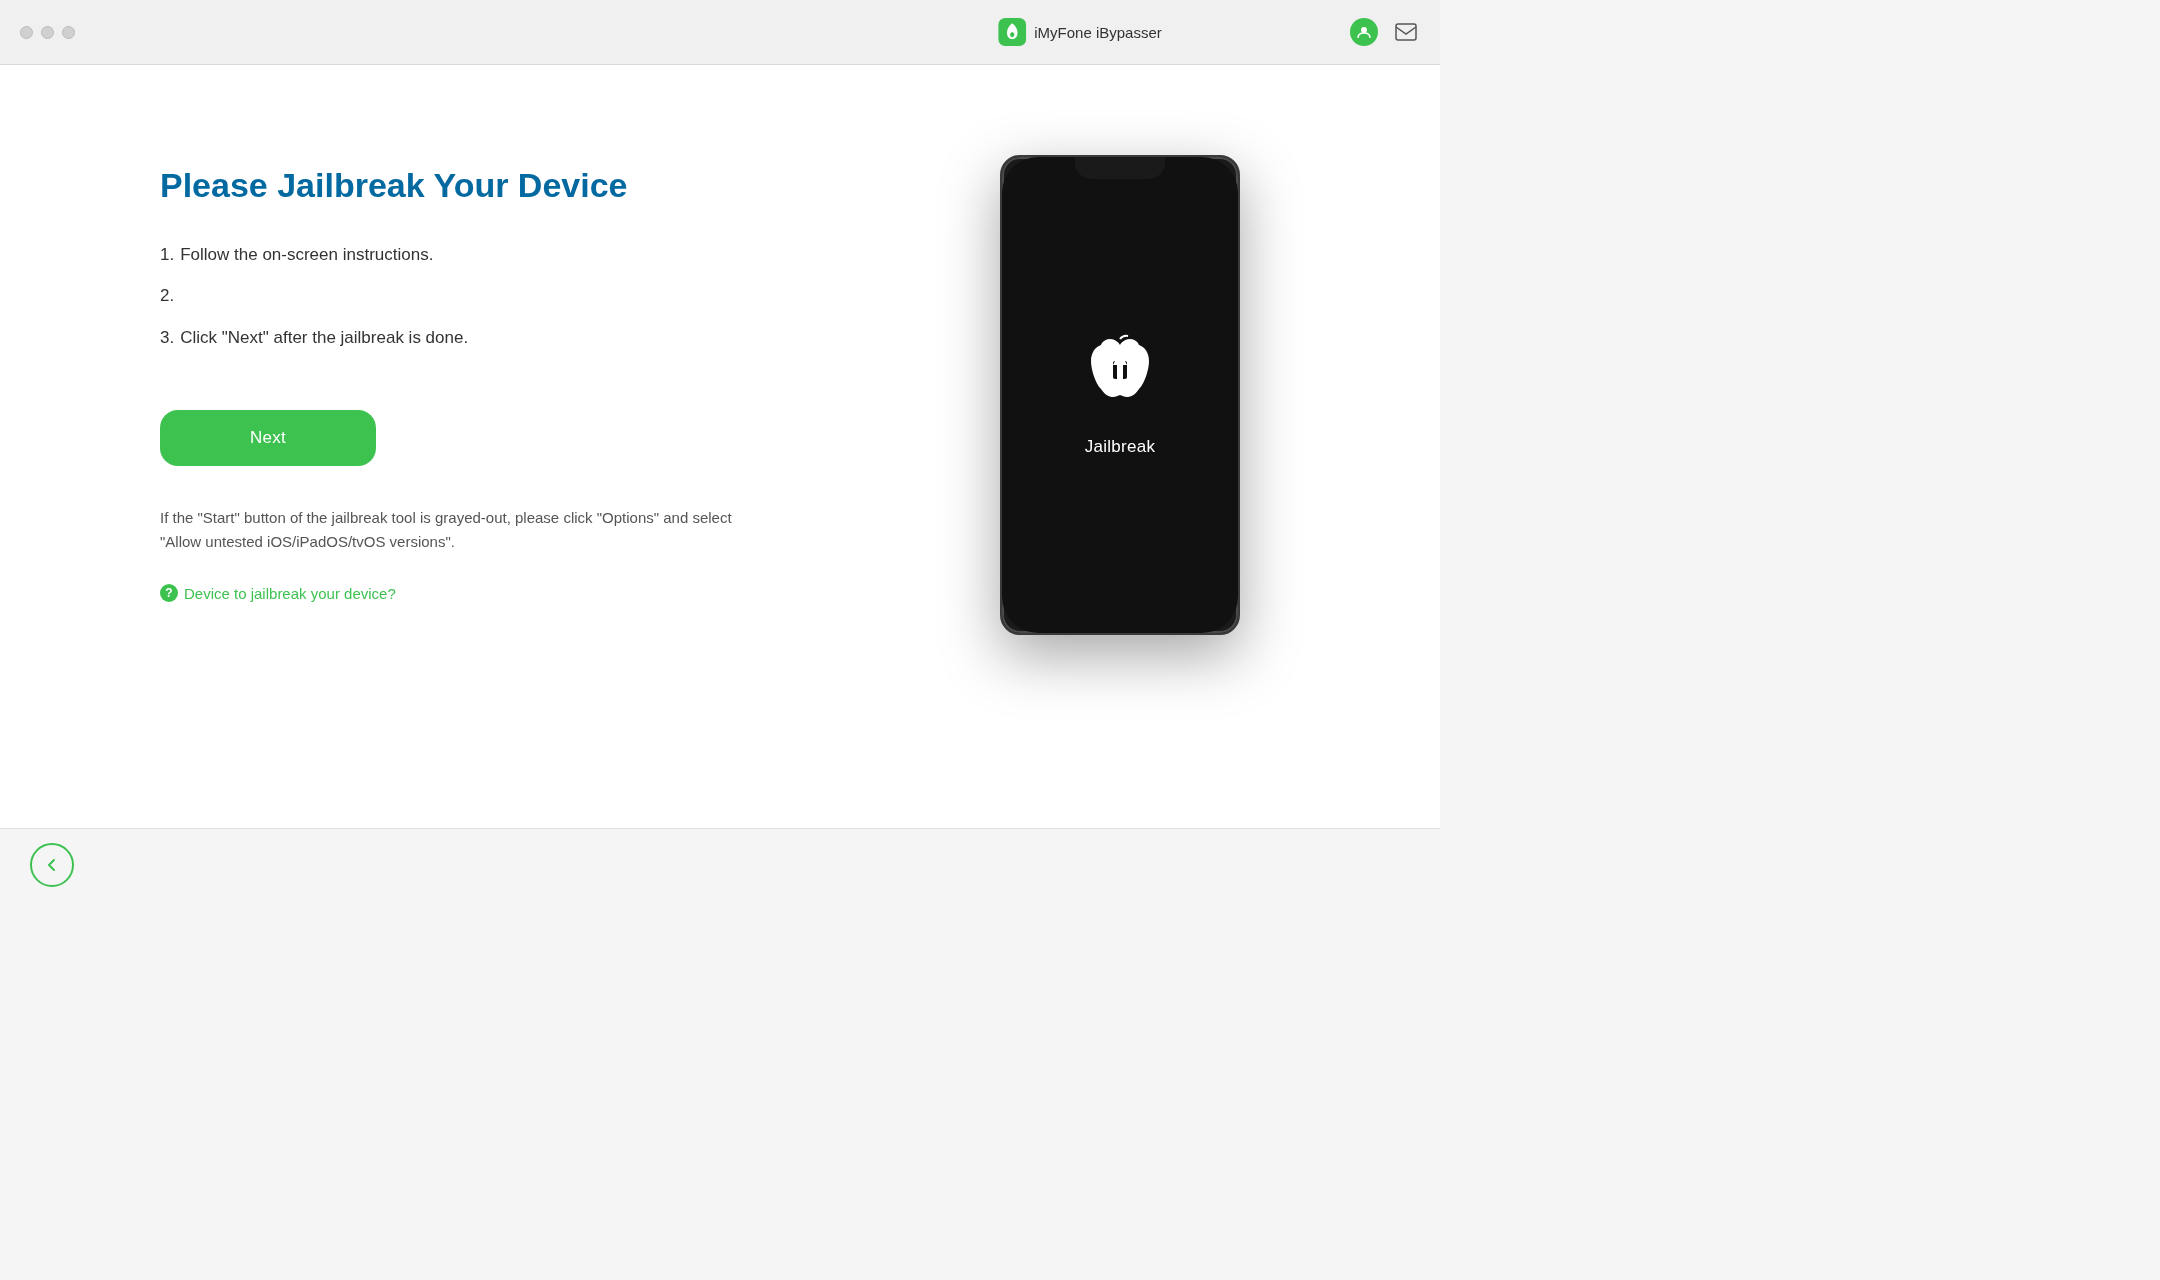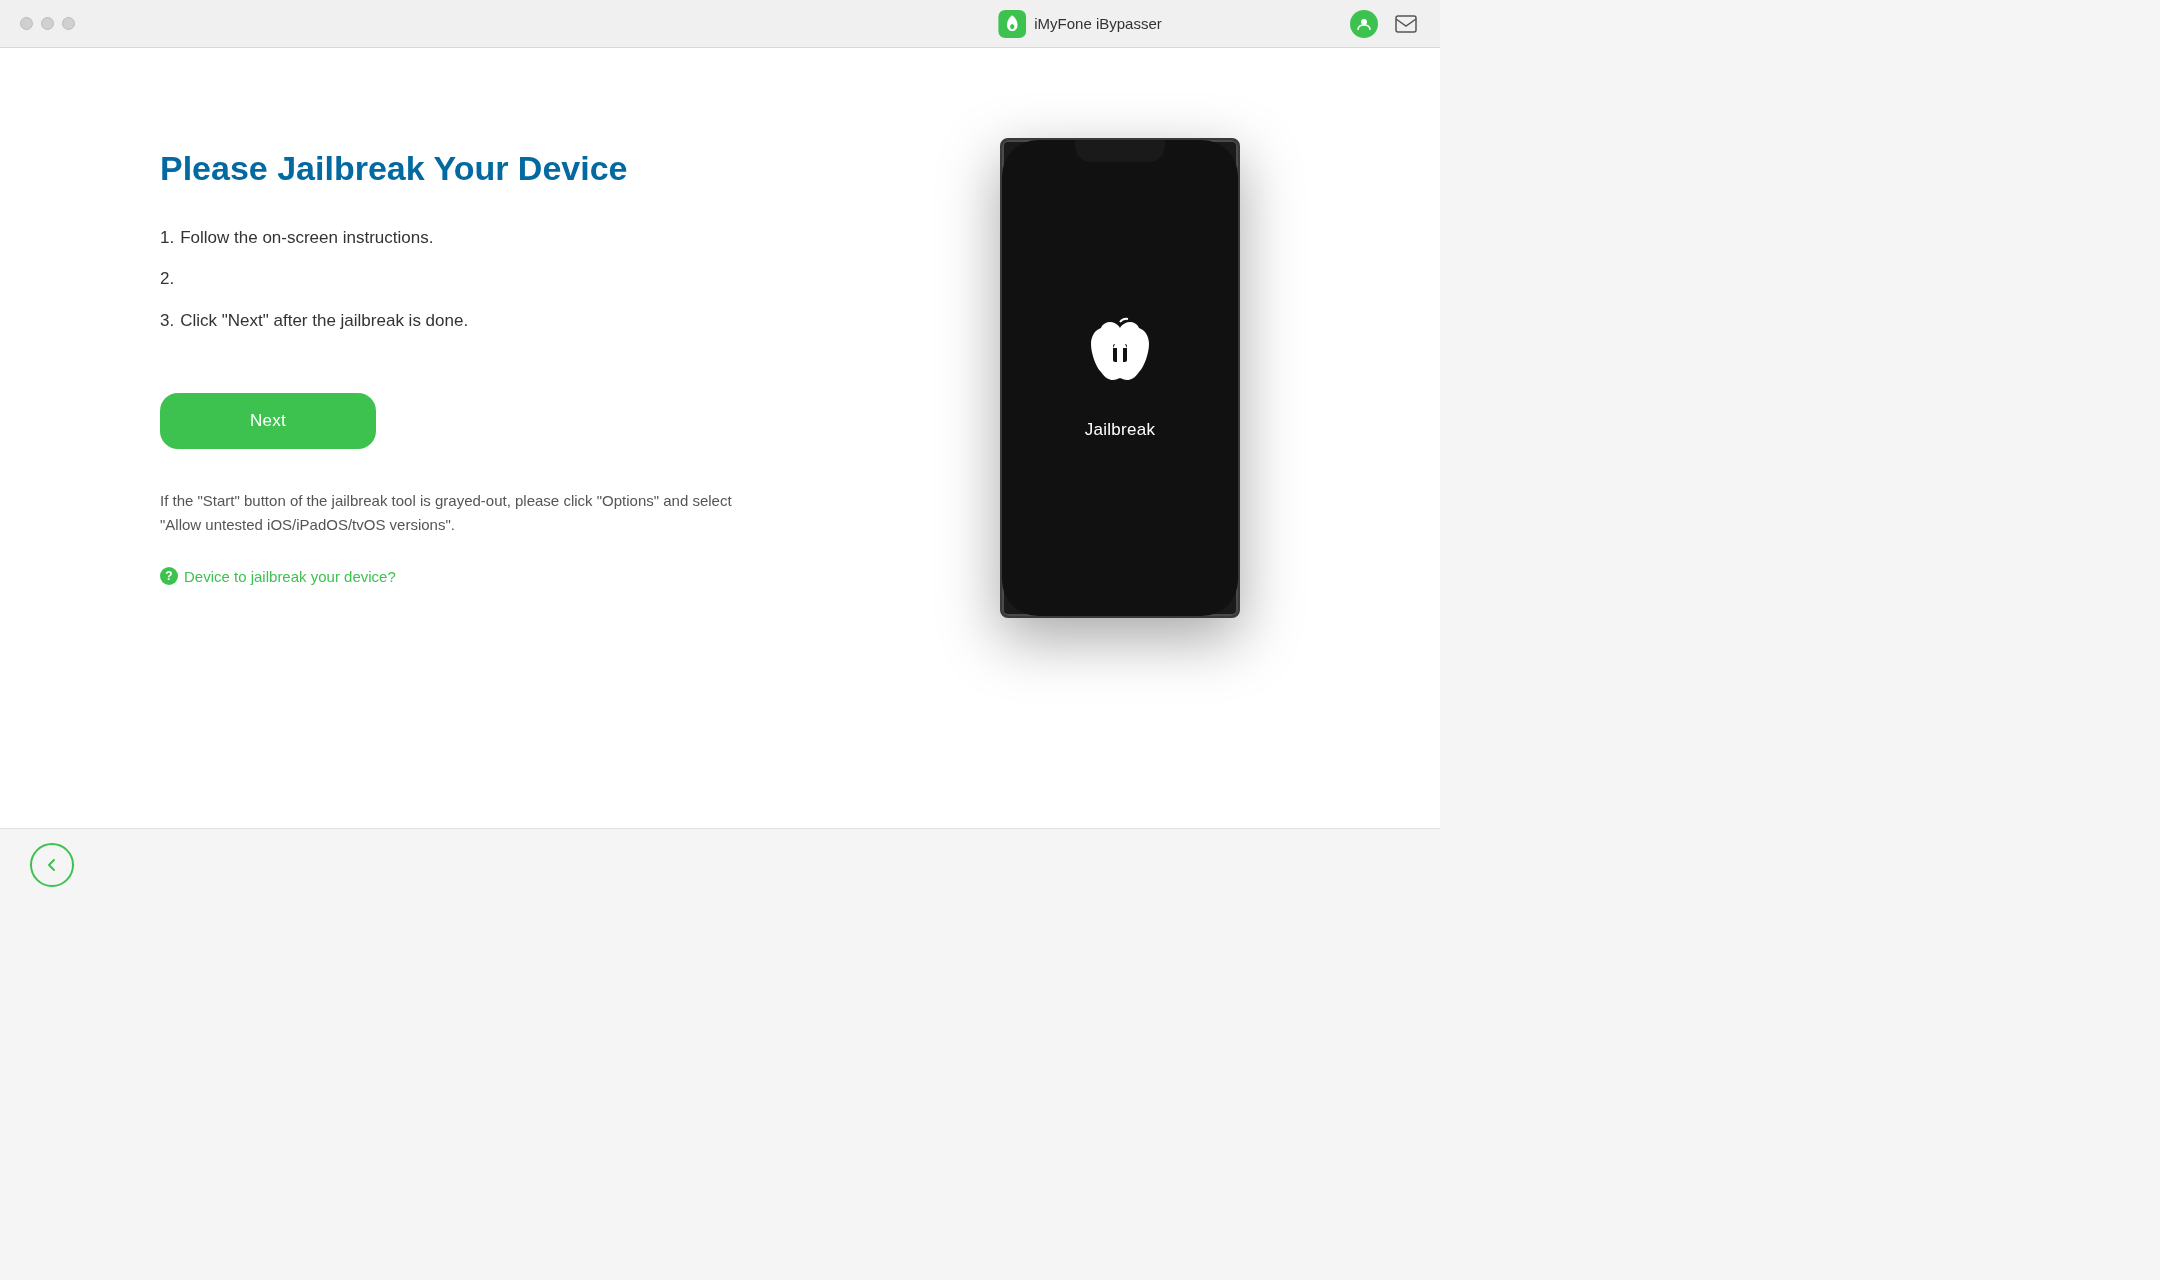--- a/index.html
+++ b/index.html
@@ -11,21 +11,21 @@
       height: 900px;
       overflow: hidden;
       display: flex;
       flex-direction: column;
     }
 
     
     .titlebar {
       background: #f0f0f0;
       border-bottom: 1px solid #d8d8d8;
-      height: 48px;
+      height: 65px;
       display: flex;
       align-items: center;
       justify-content: space-between;
       padding: 0 20px;
       flex-shrink: 0;
     }
 
     .titlebar-left {
       display: flex;
       align-items: center;
@@ -173,21 +173,21 @@
     .phone-wrapper {
       position: relative;
       width: 240px;
       height: 480px;
     }
 
     .phone-outer {
       width: 240px;
       height: 480px;
       background: #1a1a1a;
-      border-radius: 8px;
+      border-radius: 20px;
       border: 2px solid #3a3a3a;
       position: relative;
       overflow: hidden;
       box-shadow:
         inset 0 0 0 2px #4a4a4a,
         0 20px 60px rgba(0,0,0,0.35);
     }
 
     .phone-screen {
       position: absolute;

